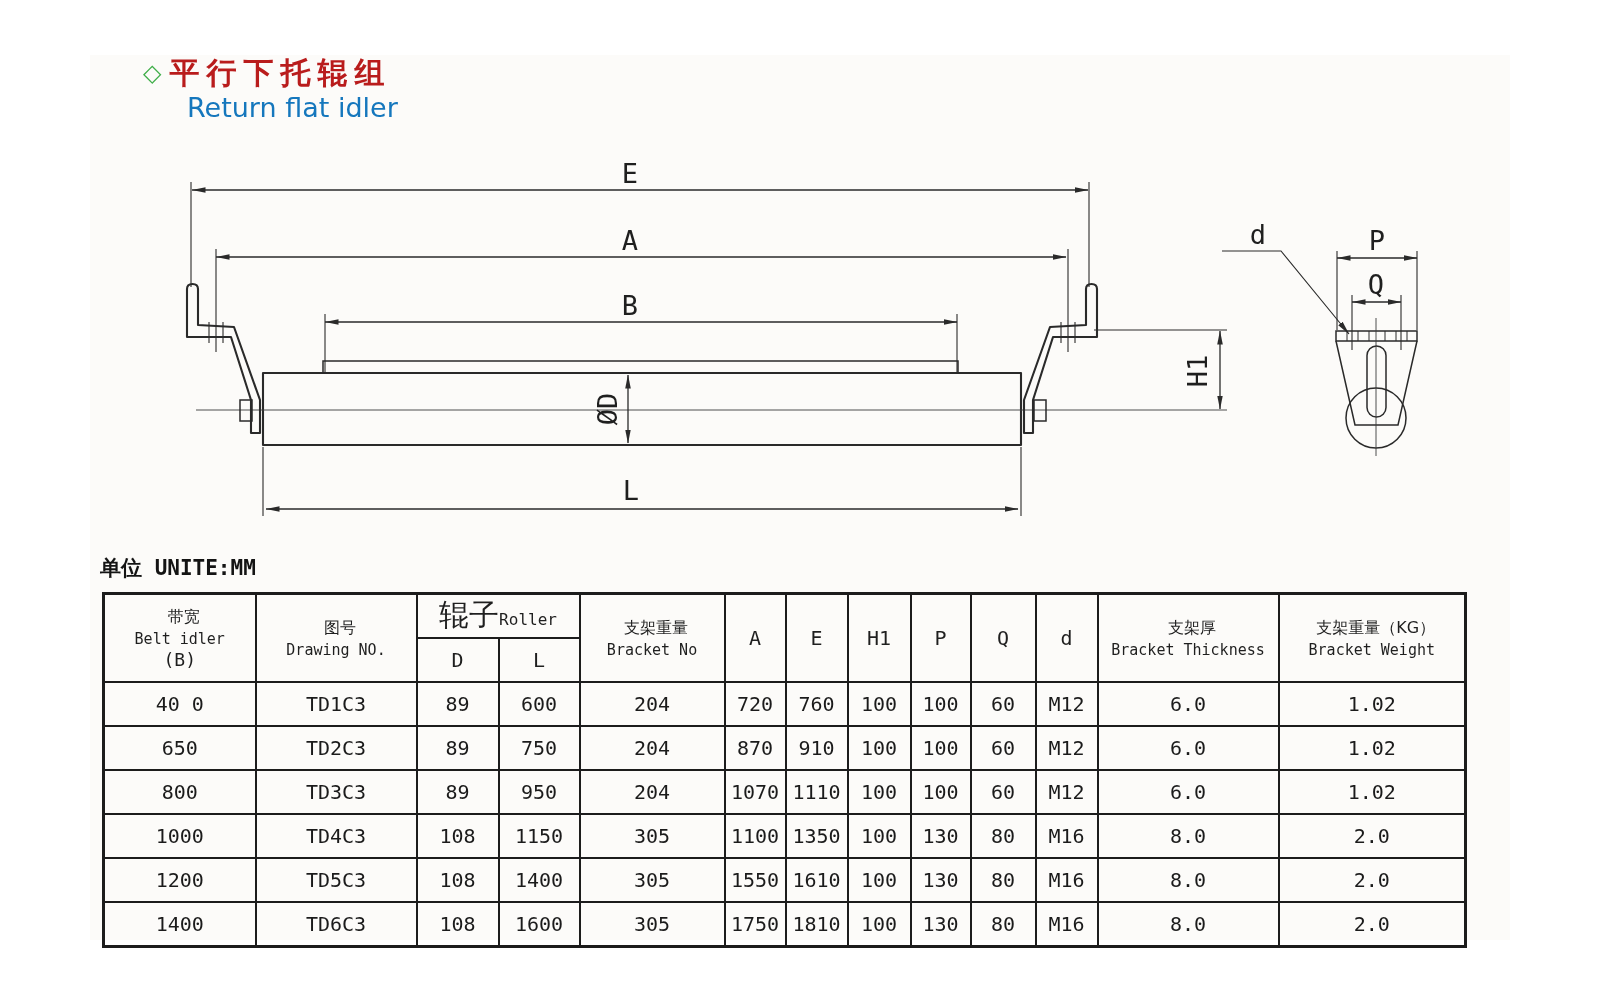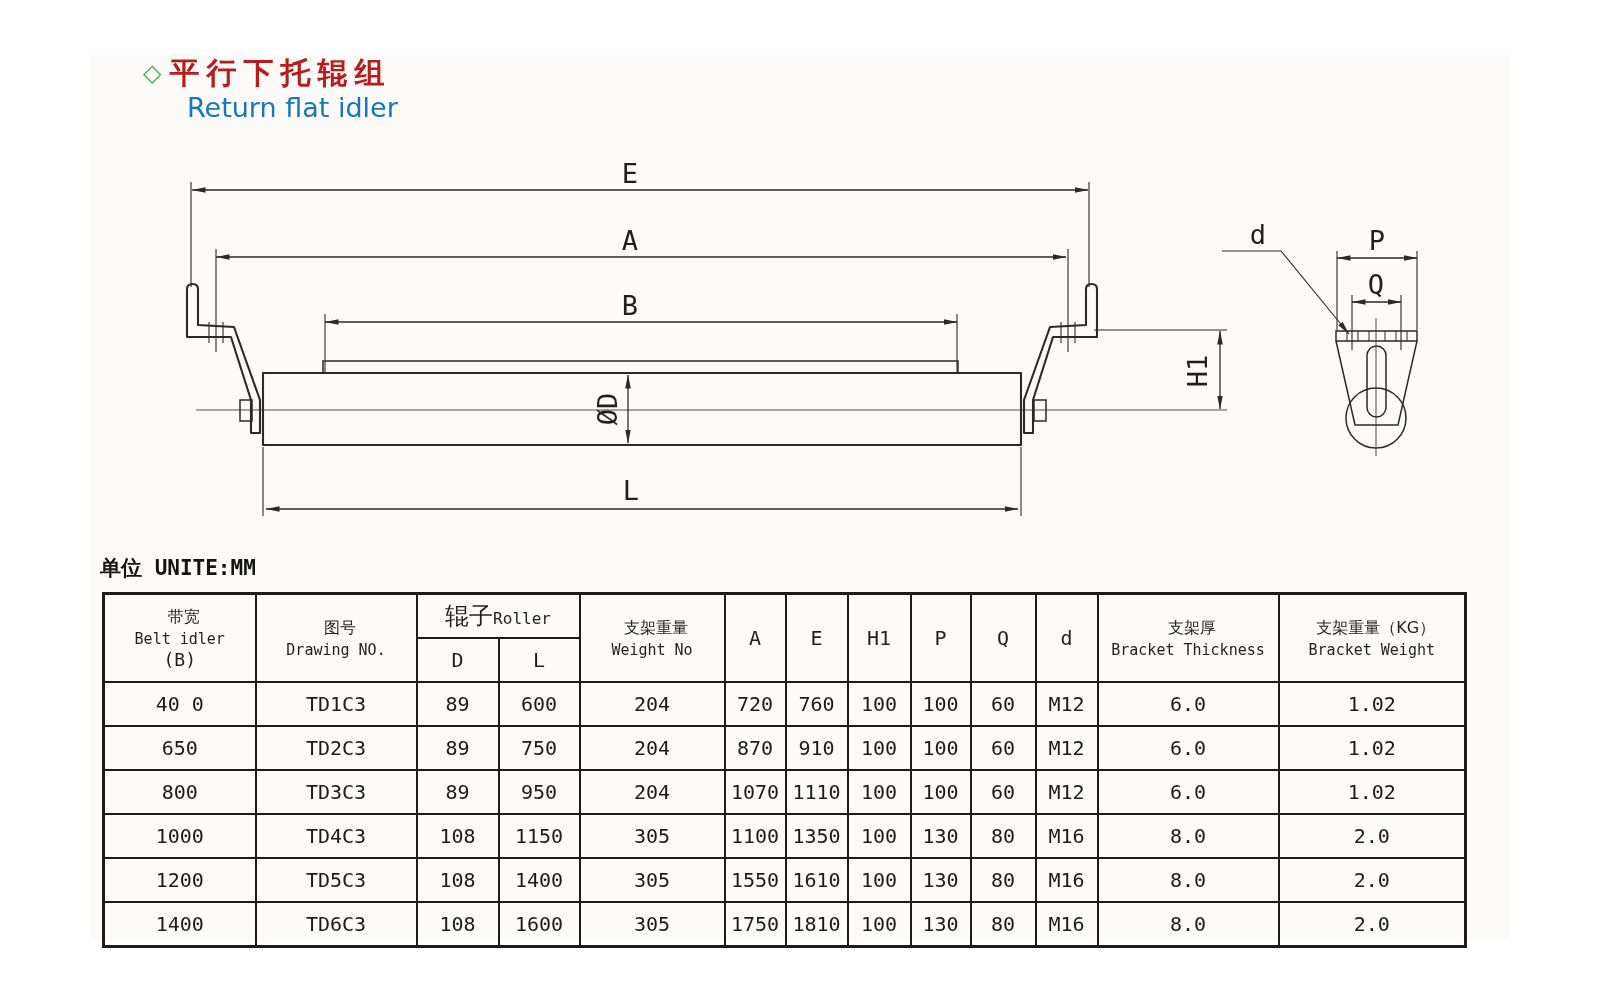--- a/index.html
+++ b/index.html
@@ -33,21 +33,21 @@
   table.spec th,table.spec td{border:2px solid #1c1c1c;padding:0;text-align:center;vertical-align:middle;
       font-family:"DejaVu Sans Mono","DejaVu Sans",sans-serif;font-weight:400;}
   table.spec{border:3px solid #1c1c1c;}
   thead tr.sub th{border-top:2px solid #1c1c1c;}
   thead th{border-bottom:3px solid #1c1c1c;}
   tbody td{font-size:20px;height:42px;color:#1b1b1b;}
   tr.h-main{height:44px;} tr.sub{height:44px;}
   .zh{display:block;font-size:16px;line-height:26px;font-family:"DejaVu Sans",sans-serif;padding-left:8px;}
   .en{display:block;font-size:15px;line-height:19px;font-family:"DejaVu Sans Mono",monospace;}
   .subb{display:block;font-size:18px;line-height:22px;font-family:"DejaVu Sans Mono",monospace;}
-  .roller-zh{font-size:24px;font-family:Liberation Mono, monospace;}
+  .roller-zh{font-size:30px;font-family:Liberation Mono, monospace;}
   .roller-en{font-size:16px;font-family:"DejaVu Sans Mono",monospace;}
   .dl{font-size:20px;font-family:"DejaVu Sans Mono",monospace;}
 </style>
 </head>
 <body>
 
 <div id="canvas">
   <div id="paper"></div>
 
   <div class="title-block">
@@ -164,21 +164,21 @@
           </th>
           <th rowspan="2">
             <span class="zh">图号</span>
             <span class="en">Drawing NO.</span>
           </th>
           <th colspan="2">
             <span class="roller-zh">辊子</span><span class="roller-en">Roller</span>
           </th>
           <th rowspan="2">
             <span class="zh">支架重量</span>
-            <span class="en">Weight No</span>
+            <span class="en">Bracket No</span>
           </th>
           <th rowspan="2" class="dl">A</th>
           <th rowspan="2" class="dl">E</th>
           <th rowspan="2" class="dl">H1</th>
           <th rowspan="2" class="dl">P</th>
           <th rowspan="2" class="dl">Q</th>
           <th rowspan="2" class="dl">d</th>
           <th rowspan="2">
             <span class="zh">支架厚</span>
             <span class="en">Bracket Thickness</span>

